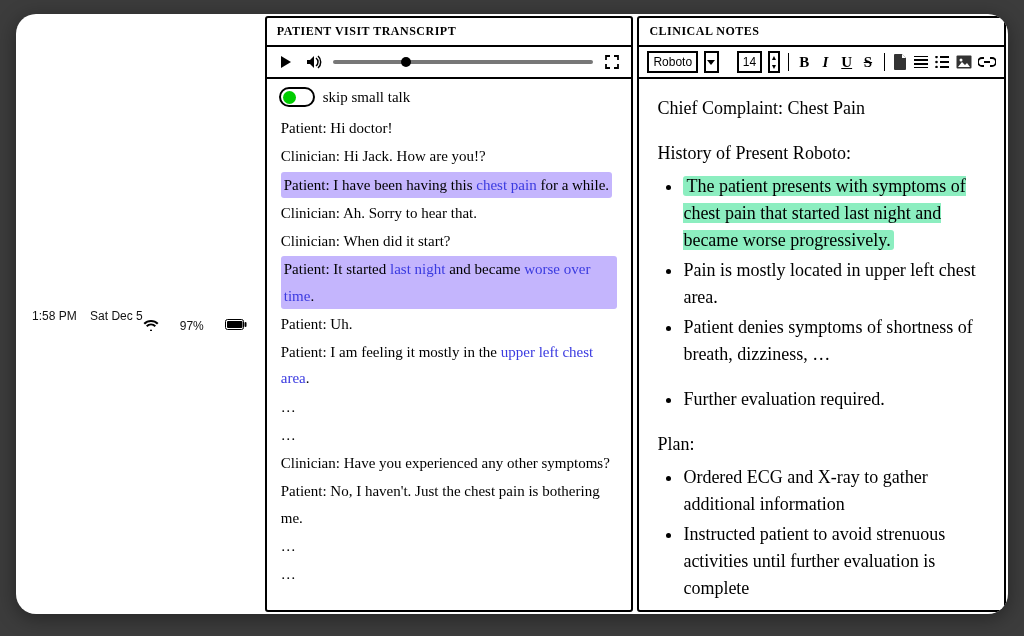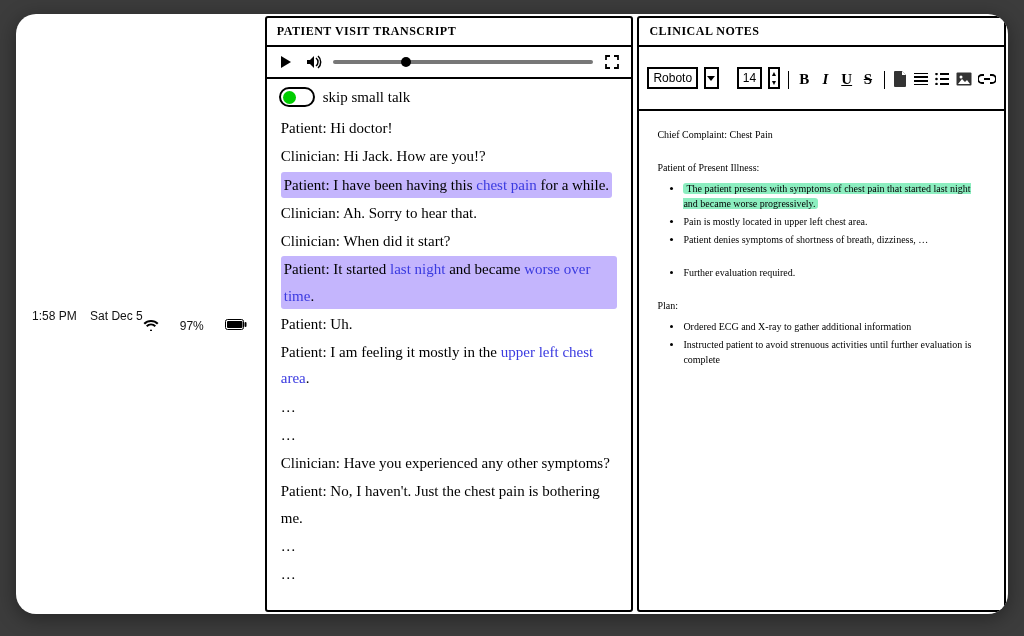--- a/index.html
+++ b/index.html
@@ -117,23 +117,23 @@
   background: #c4b5fd;
   border-radius: 3px;
   padding: 0 3px;
   display: inline-block;
   font-family: Liberation Serif, serif;
 }
 .kw { color: #3a3ae0; }
 .ellipsis { color: #000; }
 .toolbar {
   display: flex;
-  align-items: flex-end;
+  align-items: center;
   gap: 6px;
-  padding: 20px 8px;
+  padding: 4px 8px;
   border-bottom: 2px solid #000;
   font-family: Arial, sans-serif;
   font-size: 12px;
 }
 .toolbar .selectbox {
   border: 2px solid #000;
   padding: 2px 4px;
   display: flex;
   align-items: center;
   gap: 2px;
@@ -142,21 +142,21 @@
 .toolbar .sep { width: 1px; height: 18px; background: #000; margin: 0 2px;}
 .toolbar .tbtn { width: 20px; height: 20px; display:flex; align-items:center; justify-content:center; cursor:pointer; font-weight:bold;}
 .tbtn.bold { font-weight: 900; font-family: "Times New Roman", serif; font-size:15px;}
 .tbtn.italic { font-style: italic; font-family: "Times New Roman", serif; font-size:15px;}
 .tbtn.underline { text-decoration: underline; font-family: "Times New Roman", serif; font-size:15px;}
 .tbtn.strike { text-decoration: line-through; font-family: "Times New Roman", serif; font-size:15px;}
 .notes {
   flex: 1;
   overflow-y: auto;
   padding: 16px 18px;
-  font-size: 10px;
+  font-size: 18px;
   line-height: 1.5;
 }
 .notes .section { margin-bottom: 18px; }
 .notes .section-title { margin-bottom: 6px; }
 .notes ul { list-style: disc; padding-left: 26px; }
 .notes li { margin-bottom: 3px; }
 .notes .hl-note { background: #8ceec0; border-radius:3px; padding:0 3px;font-family:Liberation Serif, serif;}
 .stepper { display:flex; flex-direction:column; border:2px solid #000; height:22px; width:14px;}
 .stepper div{flex:1; display:flex; align-items:center; justify-content:center; font-size:7px;}
 .dropdown-arrow { border:2px solid #000; height:22px; width:18px; display:flex; align-items:center; justify-content:center;}
@@ -293,21 +293,21 @@
           <svg width="18" height="10" viewBox="0 0 18 10">
               <path d="M6 1H4a4 4 0 000 8h2M12 1h2a4 4 0 010 8h-2M6 5h6" fill="none" stroke="#000" stroke-width="1.8"></path>
             </svg>
         </div>
       </div>
       <div class="notes" id="notes">
           <div class="section">
             <div class="section-title">Chief Complaint: Chest Pain</div>
           </div>
           <div class="section">
-            <div class="section-title">Patient of Present Illness:</div>
+            <div class="section-title">History of Present Roboto:</div>
             <ul>
               <li><span class="hl-note">The patient presents with symptoms of chest pain that started last night and became worse progressively.</span></li>
               <li>Pain is mostly located in upper left chest area.</li>
               <li>Patient denies symptoms of shortness of breath, dizziness, …</li>
             </ul>
           </div>
           <div class="section">
             <ul>
               <li>Further evaluation required.</li>
             </ul>

